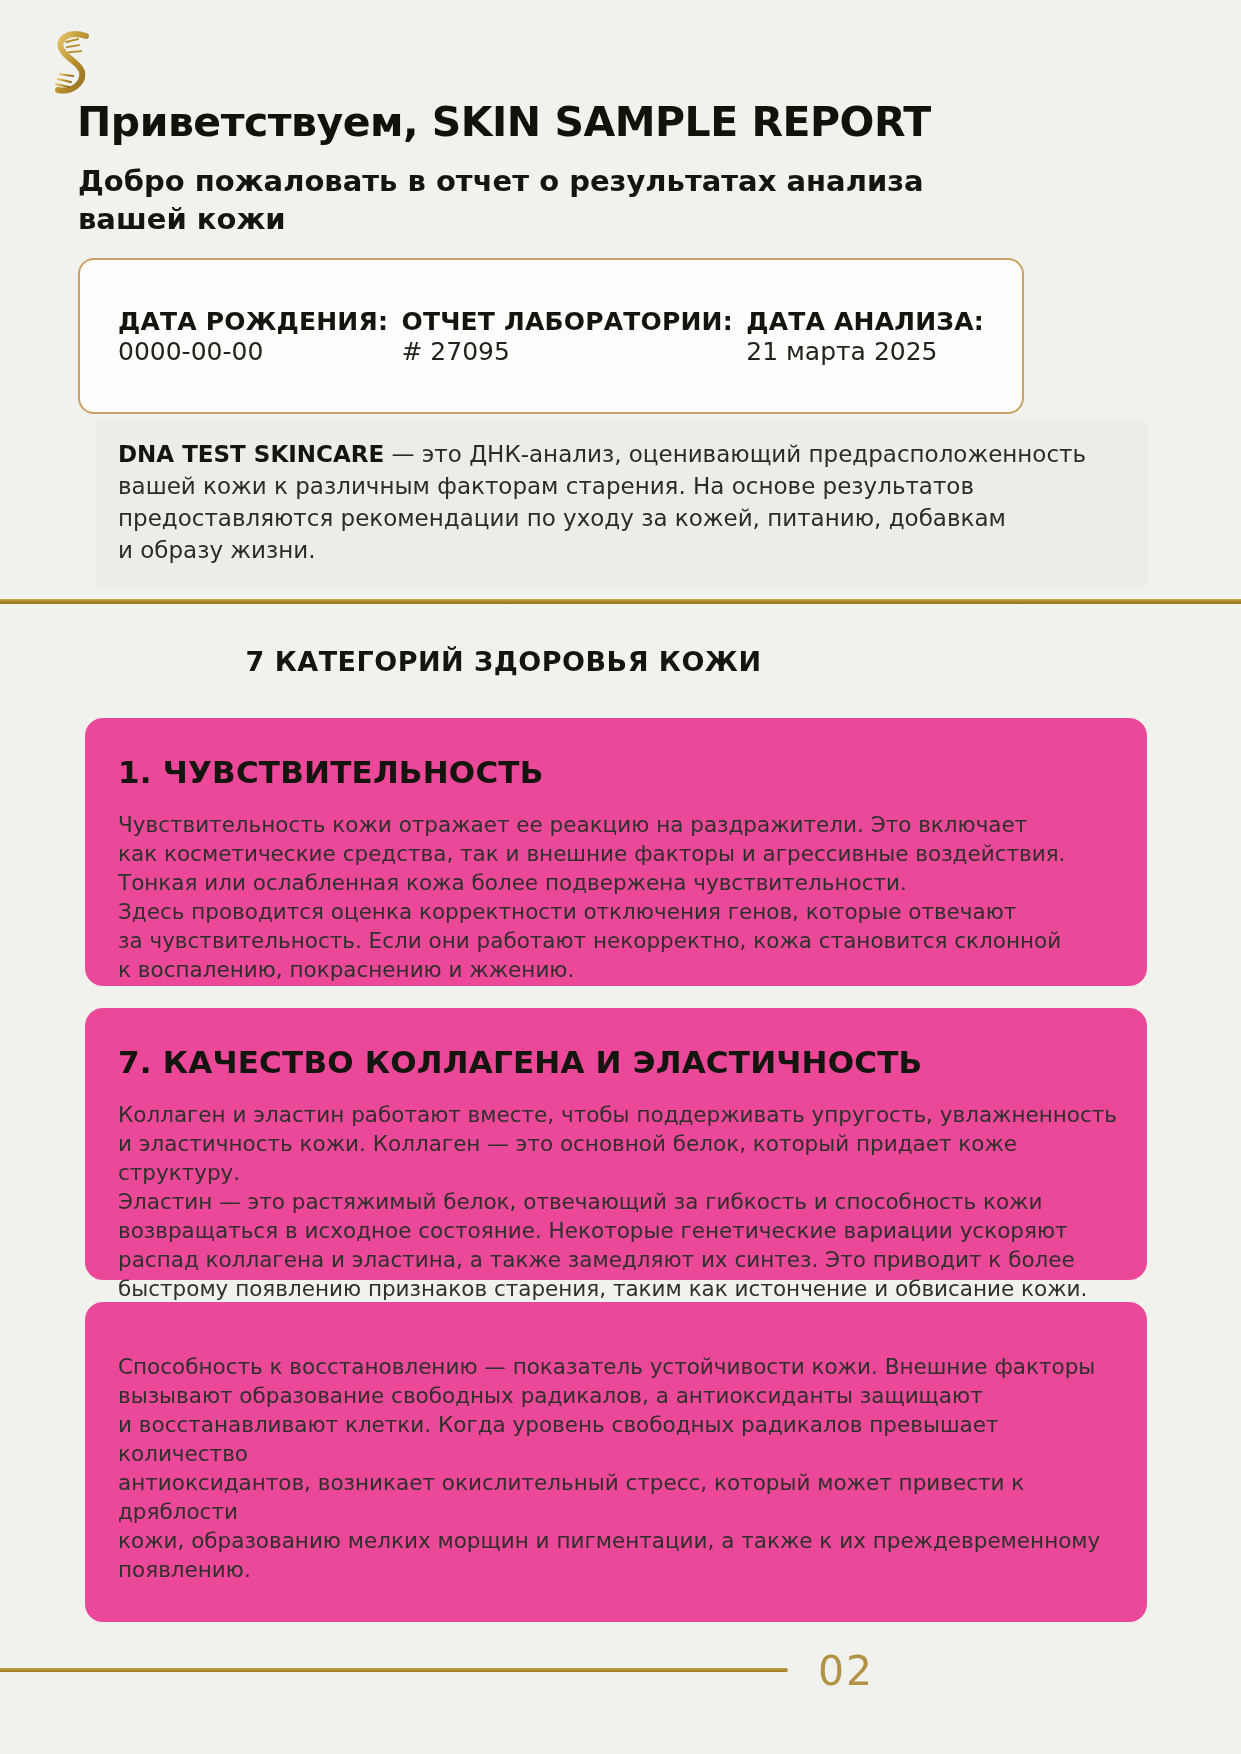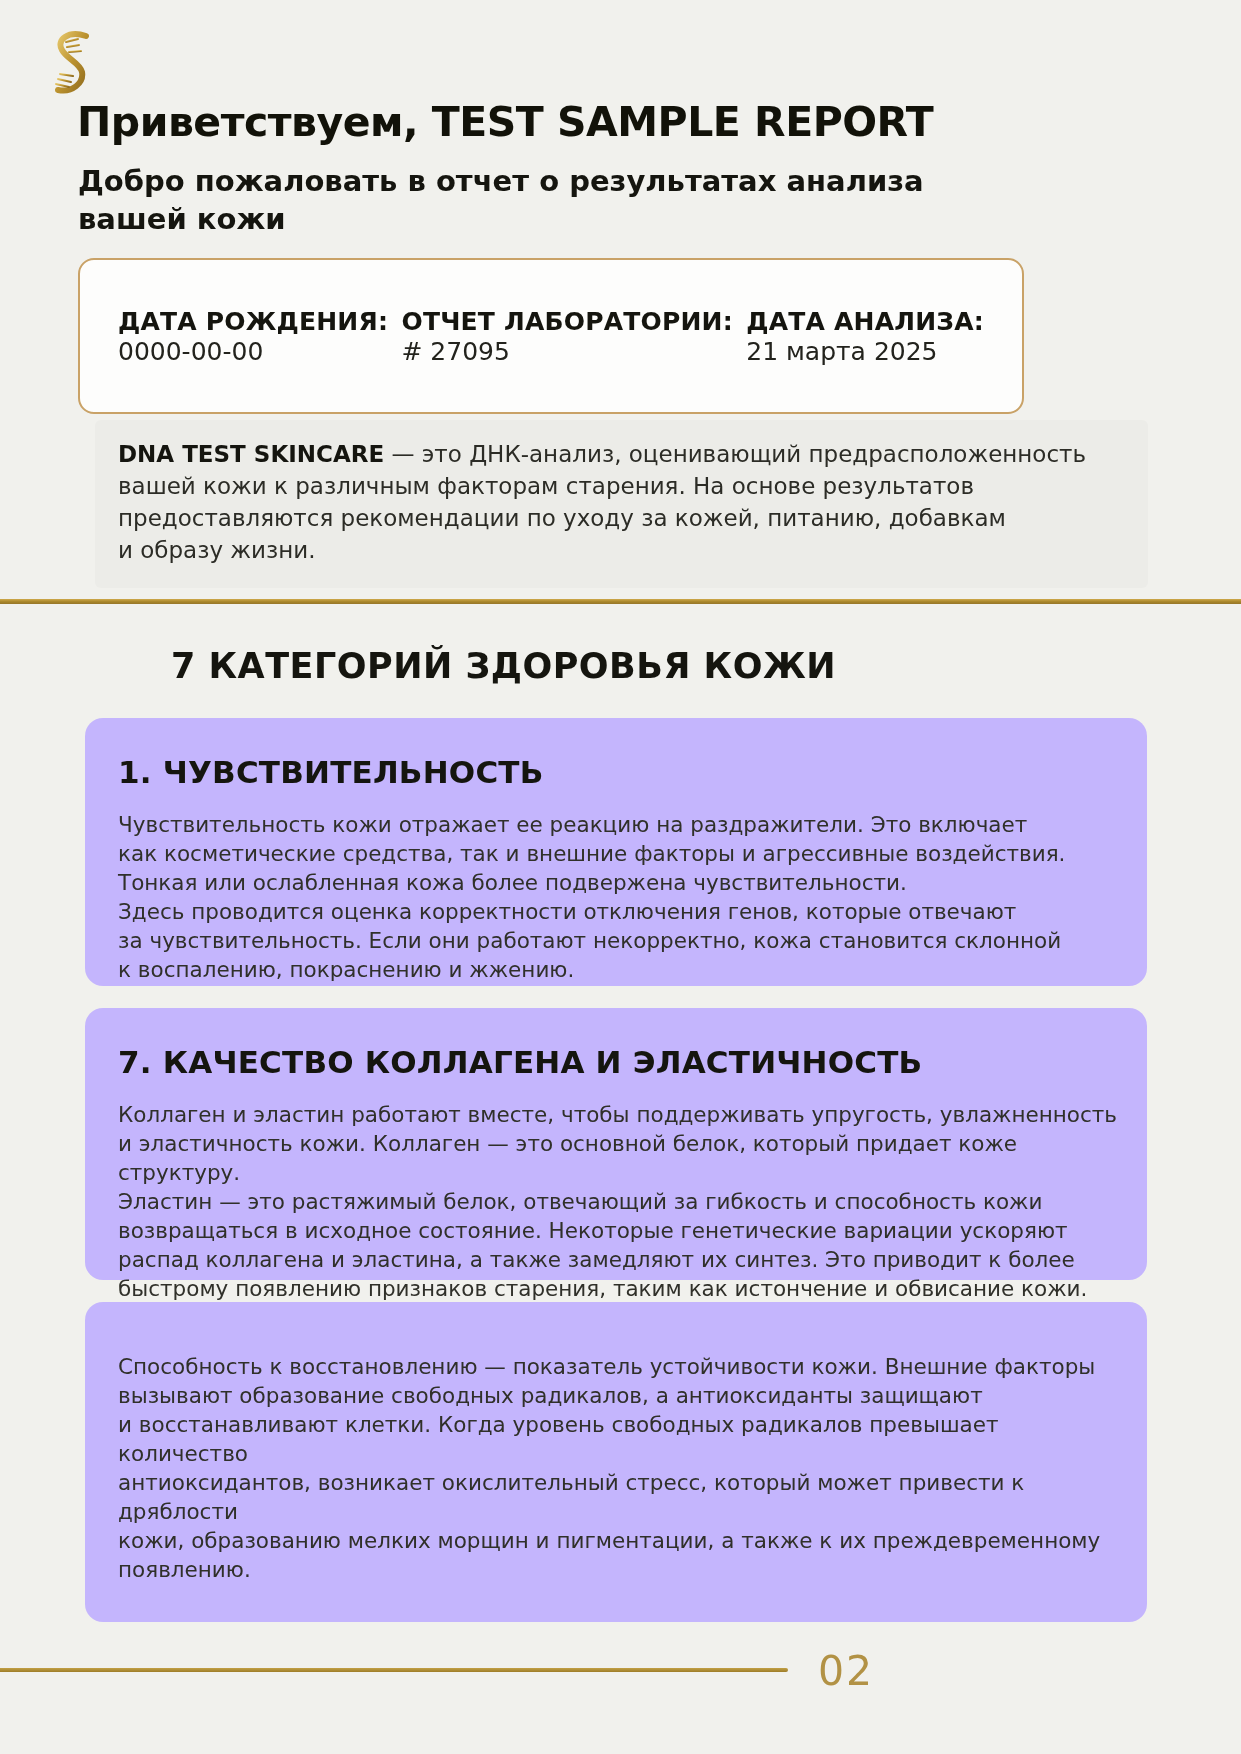--- a/index.html
+++ b/index.html
@@ -51,26 +51,26 @@
   }
   .intro-text b { font-weight: 800; color: #15150f; }
   
   .divider {
     position: absolute; left: 0; top: 599px; width: 1241px; height: 5px;
     background: linear-gradient(#cfa94b 0%, #a8862a 55%, #96762a 100%);
   }
   
   .section-heading {
     position: absolute; left: 0; top: 646px; width: 1007px;
-    text-align: center; font-size: 35px; font-weight: 800; letter-spacing: 0.5px;
+    text-align: center; font-size: 27px; font-weight: 800; letter-spacing: 0.5px;
     color: #15150f;
   }
   .card {
     position: absolute; left: 85px; width: 1062px;
-    background: #c4b5fd; border-radius: 18px;
+    background: #ec4899; border-radius: 18px;
     padding: 33px 30px 0 33px;
   }
   #card-0 { top: 718px;  height: 268px; }
   #card-1 { top: 1008px; height: 272px; }
   #card-2 { top: 1302px; height: 320px; }
   .card-title {
     font-size: 31px; font-weight: 800; color: #15150f; letter-spacing: 0.2px;
     line-height: 42px; white-space: pre-line;
   }
   .card-body {
@@ -109,21 +109,21 @@
         <line x1="20" y1="12" x2="32" y2="9"></line>
         <line x1="21" y1="17" x2="33" y2="15"></line>
         <line x1="23" y1="22" x2="35" y2="21"></line>
         <line x1="14" y1="44" x2="27" y2="46"></line>
         <line x1="12" y1="49" x2="25" y2="52"></line>
         <line x1="10" y1="54" x2="23" y2="57"></line>
       </g>
     </svg>
   </div>
 
-  <h1 class="page-title">Приветствуем, TEST SAMPLE REPORT</h1>
+  <h1 class="page-title">Приветствуем, SKIN SAMPLE REPORT</h1>
   <h2 class="page-subtitle">Добро пожаловать в отчет о результатах анализа
 вашей кожи</h2>
 
   <div class="info-box">
     <div class="info-field">
       <div class="info-label">ДАТА РОЖДЕНИЯ:</div>
       <div class="info-value">0000-00-00</div>
     </div>
     <div class="info-field">
       <div class="info-label">ОТЧЕТ ЛАБОРАТОРИИ:</div>

